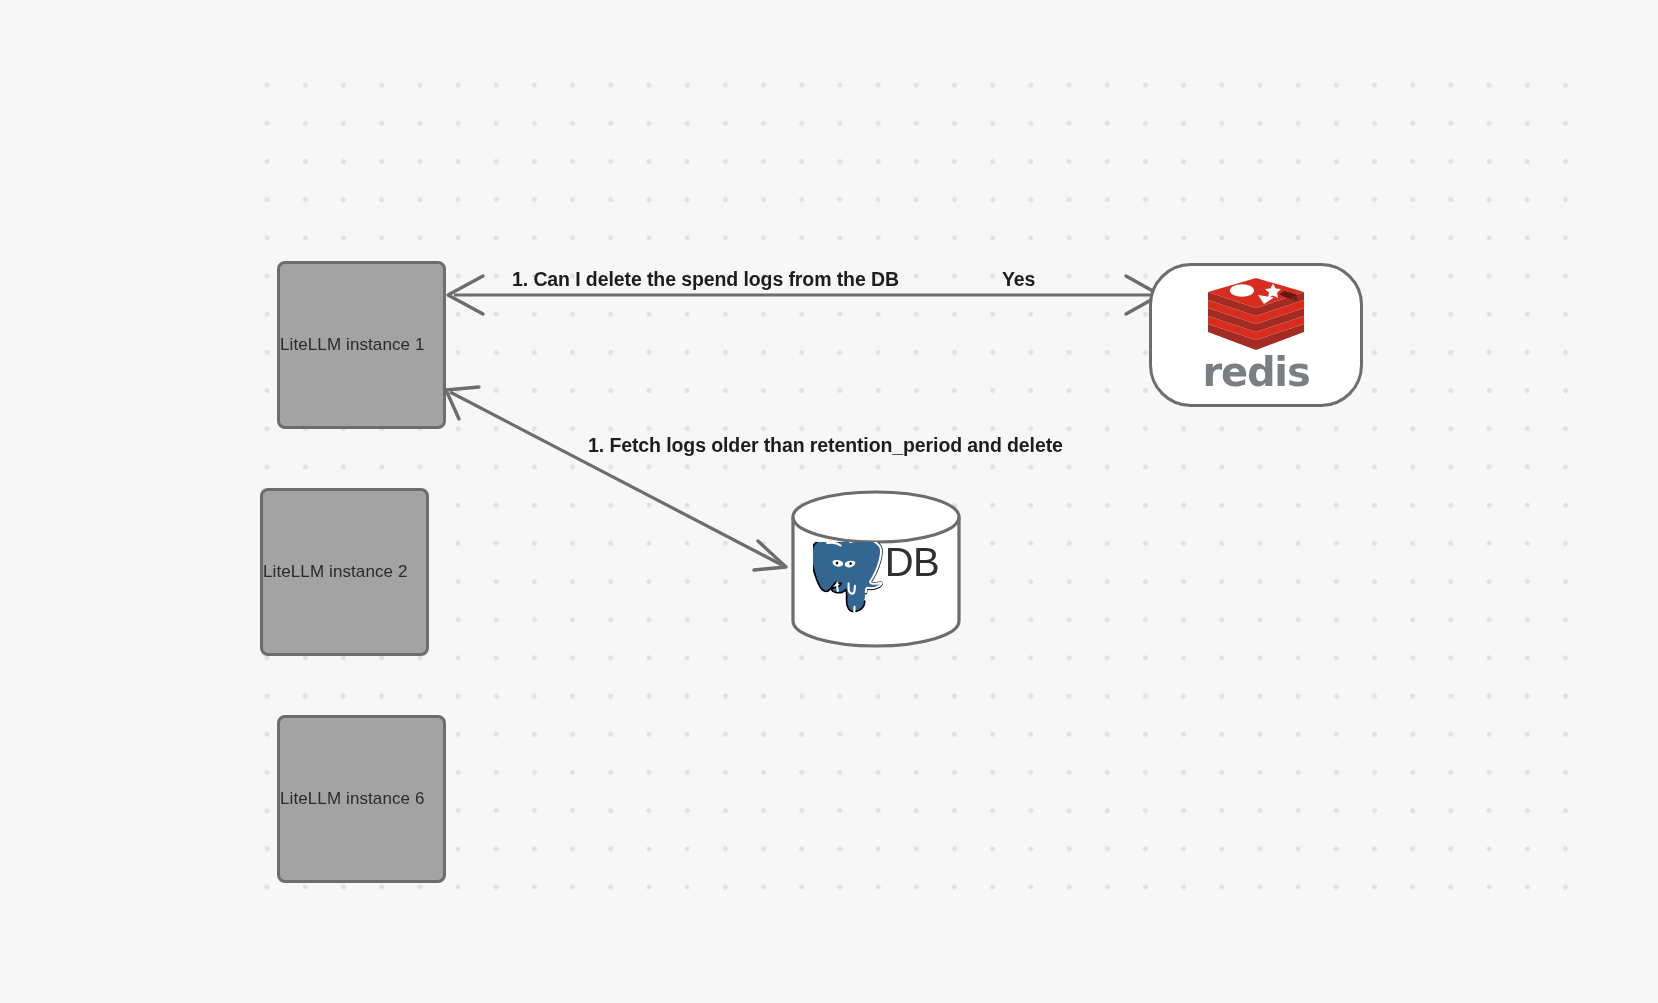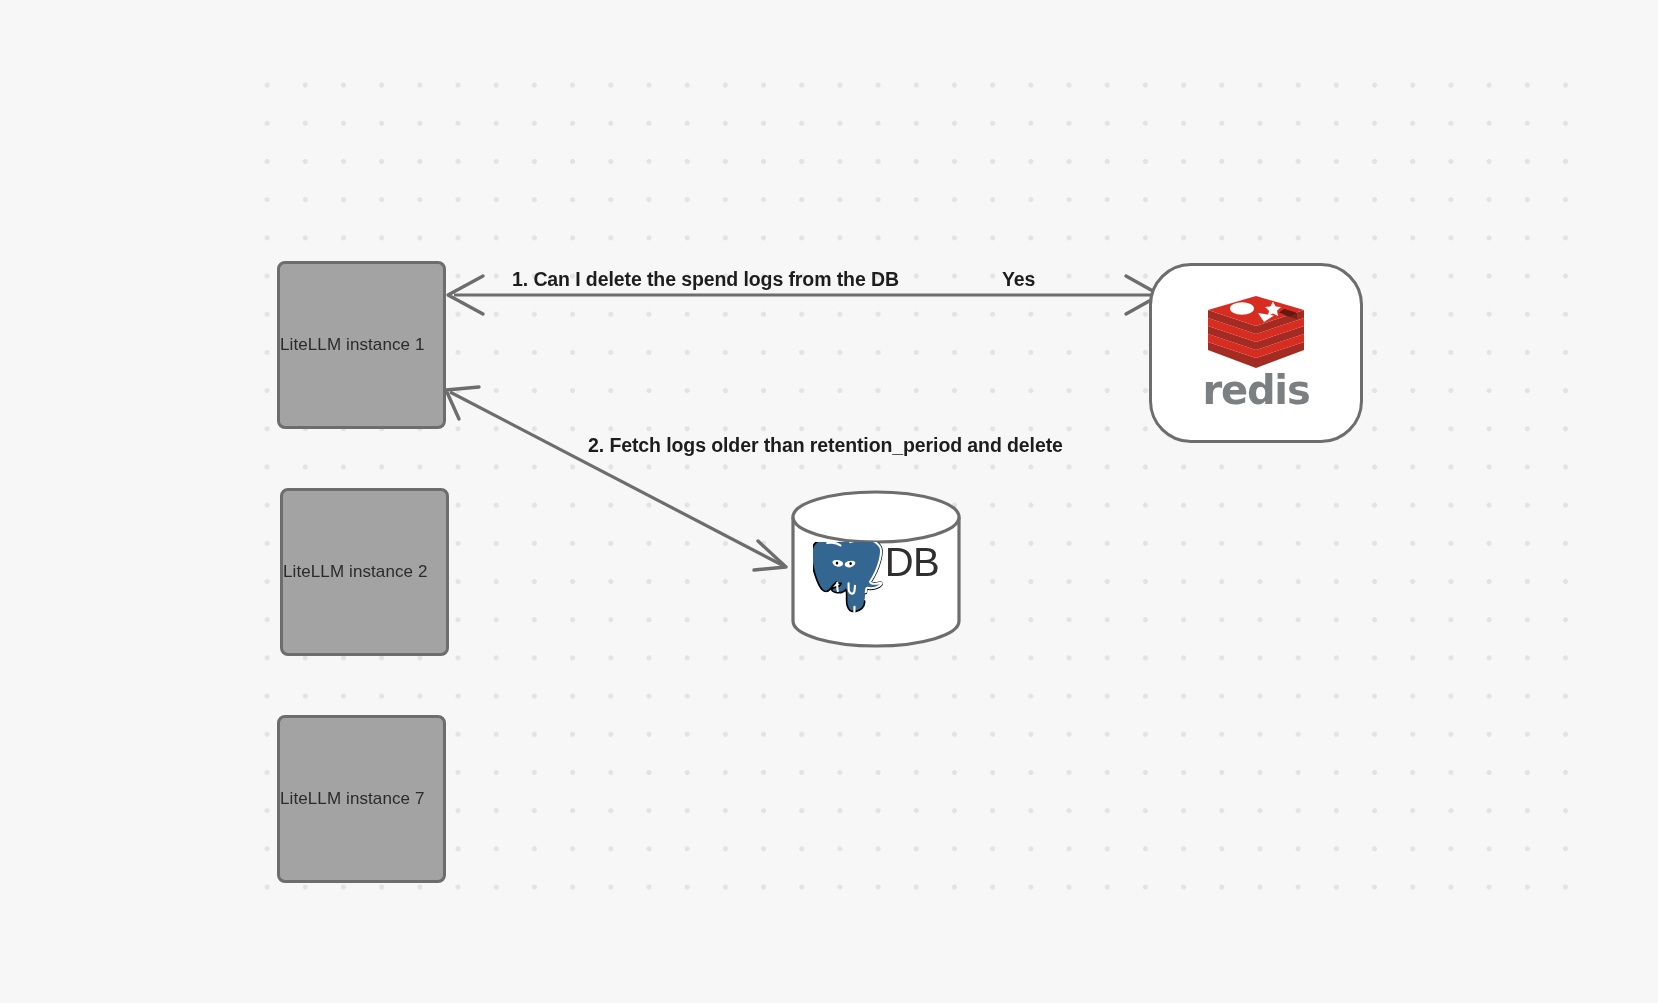--- a/index.html
+++ b/index.html
@@ -40,30 +40,30 @@
     justify-content: flex-start;
   }
   .node-box .node-label {
     font-size: 17px;
     color: #2b2b2b;
     font-family: "Liberation Sans", sans-serif;
     letter-spacing: 0.1px;
     white-space: nowrap;
   }
   #node-litellm-1 { left: 241px; top: 261px; width: 169px; height: 168px; }
-  #node-litellm-2 { left: 244px; top: 488px; width: 169px; height: 168px; }
+  #node-litellm-2 { left: 224px; top: 488px; width: 169px; height: 168px; }
   #node-litellm-3 { left: 241px; top: 715px; width: 169px; height: 168px; }
 
   
   #node-redis {
     position: absolute;
     left: 1113px;
     top: 263px;
     width: 214px;
-    height: 180px;
+    height: 144px;
     background: #ffffff;
     border: 3px solid #6d6d6d;
     border-radius: 42px;
     box-sizing: border-box;
     display: flex;
     flex-direction: column;
     align-items: center;
     justify-content: center;
   }
   #redis-logo-wrap {
@@ -156,32 +156,32 @@
       <polyline points="443,387 410,390 423,419" fill="none" stroke="#6d6d6d" stroke-width="3.4" stroke-linecap="round" stroke-linejoin="round"></polyline>
 
       <polyline points="722,541 750,567 718,570" fill="none" stroke="#6d6d6d" stroke-width="3.4" stroke-linecap="round" stroke-linejoin="round"></polyline>
     </g>
   </svg>
 
   <div class="edge-label" id="edge-label-1">1.  Can I delete the spend logs from the DB</div>
 
   <div class="edge-label" id="edge-label-yes">Yes</div>
 
-  <div class="edge-label" id="edge-label-2">2.  Fetch logs older than retention_period and delete</div>
+  <div class="edge-label" id="edge-label-2">1.  Fetch logs older than retention_period and delete</div>
 
   <div class="node-box" id="node-litellm-1">
     <span class="node-label">LiteLLM instance 1</span>
   </div>
 
   <div class="node-box" id="node-litellm-2">
     <span class="node-label">LiteLLM instance 2</span>
   </div>
 
   <div class="node-box" id="node-litellm-3">
-    <span class="node-label">LiteLLM instance 7</span>
+    <span class="node-label">LiteLLM instance 6</span>
   </div>
 
   <div id="node-redis">
     <div id="redis-logo-wrap">
       <svg width="104" height="72" viewBox="0 0 104 72" xmlns="http://www.w3.org/2000/svg">
 
         <path d="M52 62 L100 46 L100 54 L52 72 L4 54 L4 46 Z" fill="#a32b22"></path>
         <path d="M52 54 L100 38 L100 46 L52 62 L4 46 L4 38 Z" fill="#d82c20"></path>
 
         <path d="M52 46 L100 30 L100 38 L52 54 L4 38 L4 30 Z" fill="#a32b22"></path>

